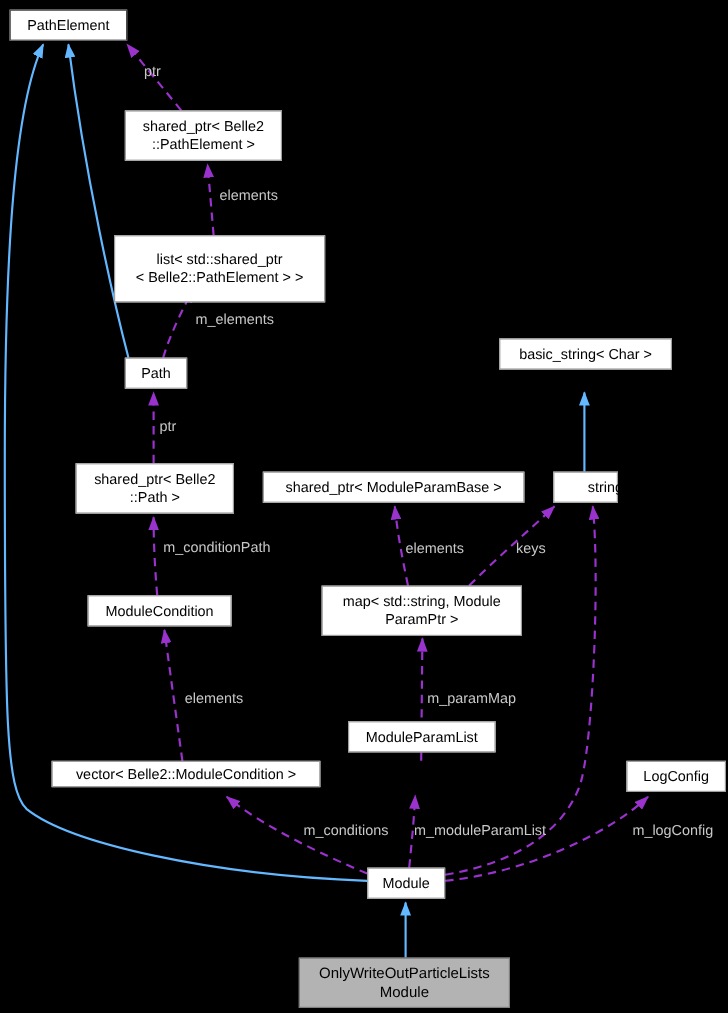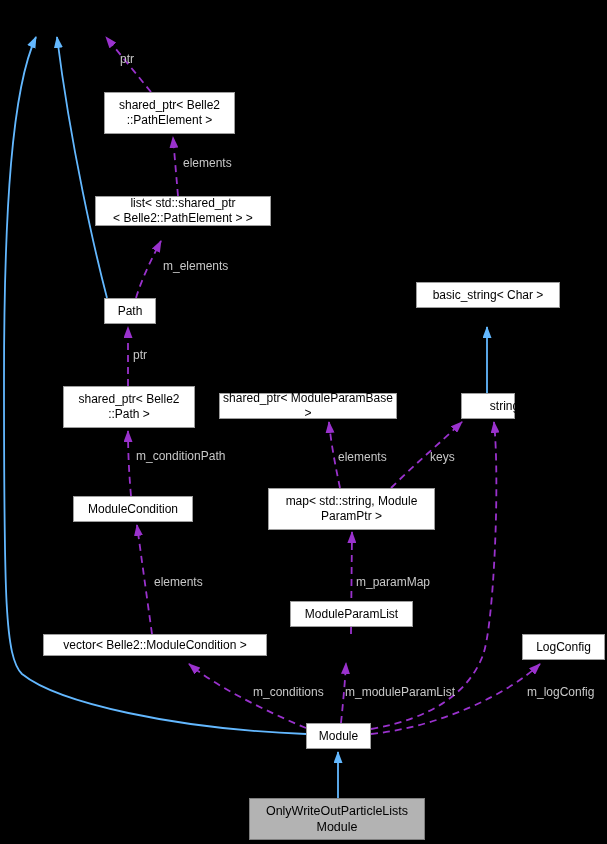--- a/index.html
+++ b/index.html
@@ -97,35 +97,36 @@
     <path class="use" d="M 152 634 C 147 598, 142 562, 137 525" marker-end="url(#arrow-purple)"></path>
     <path class="use" d="M 340 488 C 335 464, 331 443, 329 422" marker-end="url(#arrow-purple)"></path>
     <path class="use" d="M 391 488 C 415 464, 441 442, 462 422" marker-end="url(#arrow-purple)"></path>
     <path class="use" d="M 351 634 L 352 532" marker-end="url(#arrow-purple)"></path>
     <path class="use" d="M 306 728 C 268 712, 218 688, 189 664" marker-end="url(#arrow-purple)"></path>
     <path class="use" d="M 341 723 C 343 703, 345 683, 346 663" marker-end="url(#arrow-purple)"></path>
     <path class="use" d="M 371 734 C 440 727, 508 694, 540 664" marker-end="url(#arrow-purple)"></path>
     <path class="use" d="M 371 729 C 435 718, 470 690, 483 655 C 494 625, 500 480, 494 422" marker-end="url(#arrow-purple)"></path>
   </svg>
 
+  <div class="node dark-border" style="left:8px; top:8px; width:98px; height:26px;">PathElement</div>
 
   <div class="node" style="left:104px; top:92px; width:131px; height:42px;">shared_ptr&lt; Belle2
 ::PathElement &gt;</div>
 
-  <div class="node" style="left:95px; top:196px; width:176px; height:30px;">list&lt; std::shared_ptr
+  <div class="node" style="left:95px; top:196px; width:176px; height:56px;">list&lt; std::shared_ptr
 &lt; Belle2::PathElement &gt; &gt;</div>
 
   <div class="node" style="left:104px; top:298px; width:52px; height:26px;">Path</div>
 
   <div class="node" style="left:416px; top:282px; width:144px; height:26px;">basic_string&lt; Char &gt;</div>
 
   <div class="node" style="left:63px; top:386px; width:132px; height:42px;">shared_ptr&lt; Belle2
 ::Path &gt;</div>
 
-  <div class="node" style="left:219px; top:393px; width:178px; height:26px;">shared_ptr&lt; ModuleParamBase &gt;</div>
+  <div class="node" style="left:219px; top:393px; width:218px; height:26px;">shared_ptr&lt; ModuleParamBase &gt;</div>
 
   <div class="node" style="left:461px; top:393px; width:54px; height:26px;padding-left:33px;">string</div>
 
   <div class="node" style="left:73px; top:496px; width:120px; height:26px;">ModuleCondition</div>
 
   <div class="node" style="left:268px; top:488px; width:167px; height:42px;">map&lt; std::string, Module
 ParamPtr &gt;</div>
 
   <div class="node" style="left:43px; top:634px; width:224px; height:22px;">vector&lt; Belle2::ModuleCondition &gt;</div>
 

